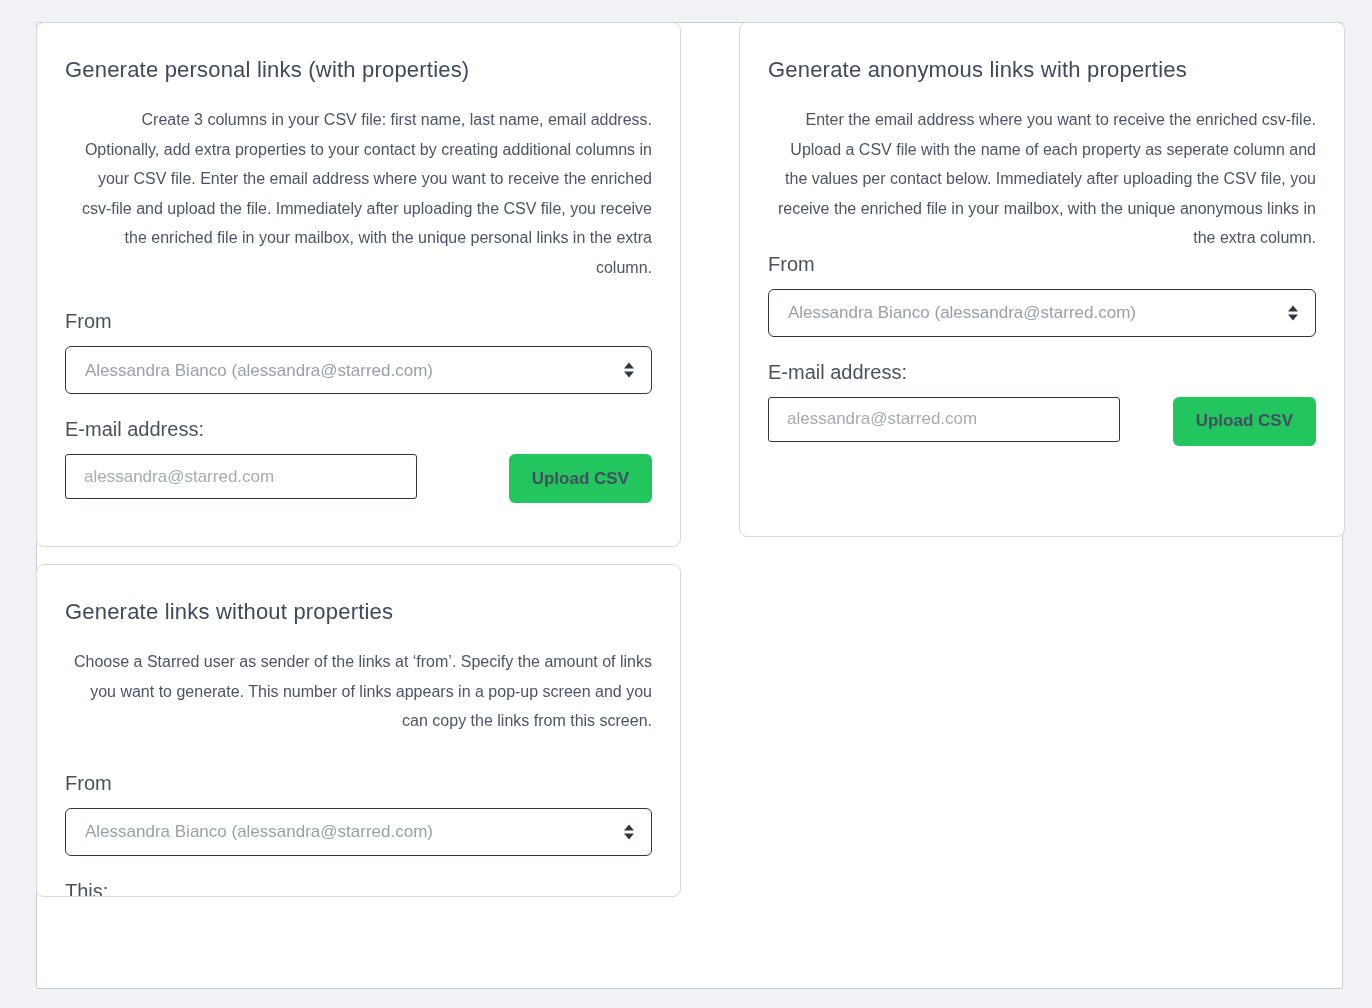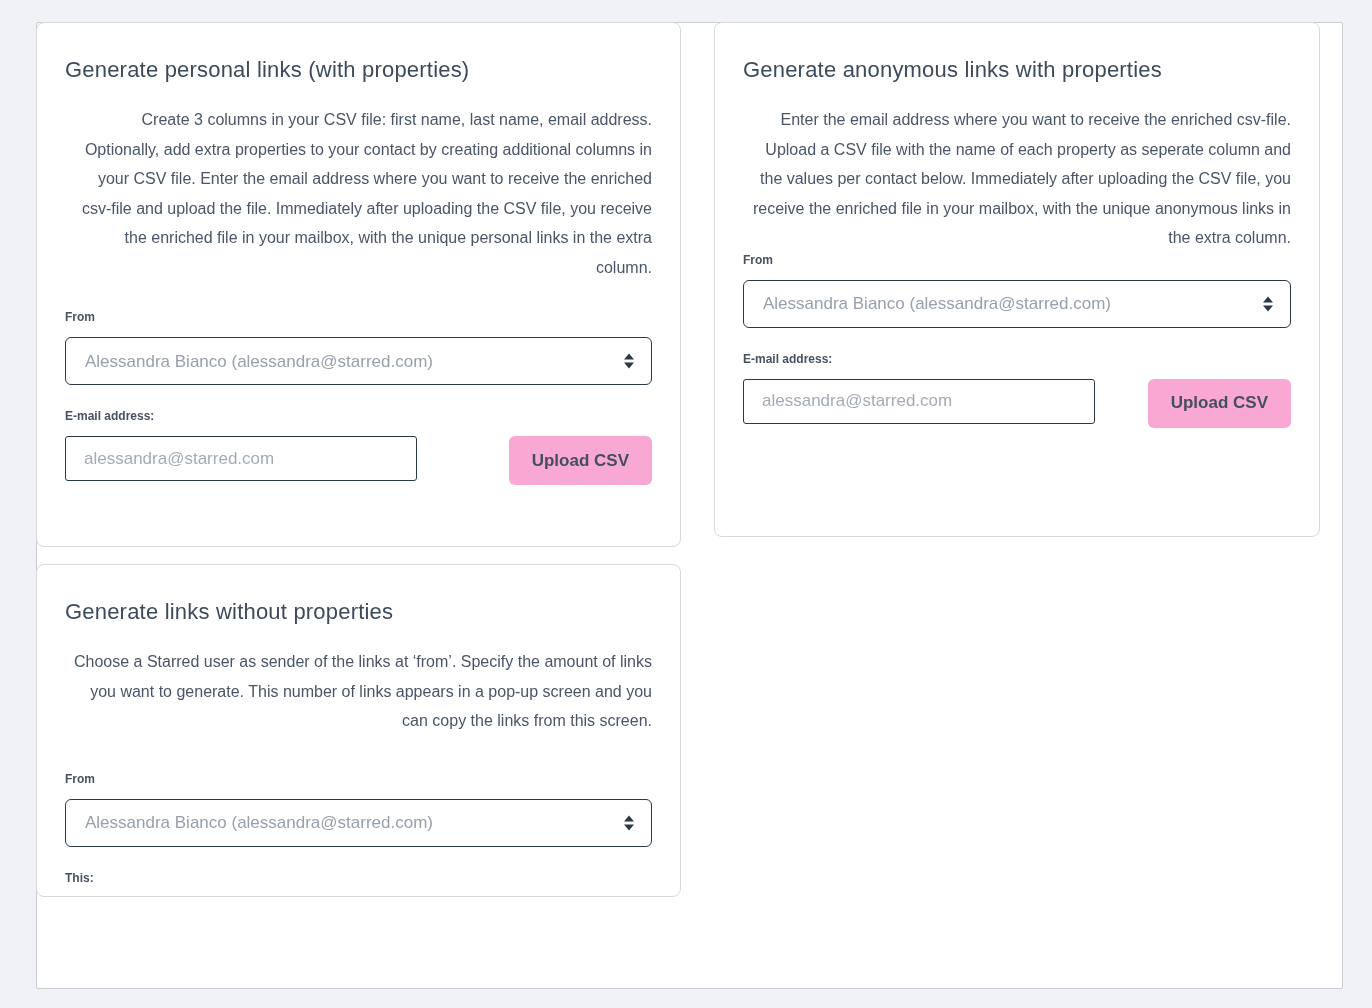--- a/index.html
+++ b/index.html
@@ -20,43 +20,43 @@
   }
   .card {
     position:absolute;
     background:#ffffff;
     border:1px solid #d6d9de;
     border-radius:8px;
     padding:34px 28px 28px 28px;
     overflow:hidden;
   }
   .card-personal  { left:36px;  top:22px;  width:645px; height:525px; }
-  .card-anonymous { left:714px; top:22px;  width:606px; height:515px; }
+  .card-anonymous { left:739px; top:22px;  width:606px; height:515px; }
   .card-without   { left:36px;  top:564px; width:645px; height:333px; }
 
   .card-title {
     font-size:22px;
     font-weight:normal;
     color:#3d4a5c;
     letter-spacing:0.2px;
     margin-bottom:22px;
   }
   .card-desc {
     font-size:16px;
     line-height:29.5px;
     color:#4b5568;
     text-align:right;
   }
   .card-personal  .card-desc { margin-bottom:28px; }
   .card-anonymous .card-desc { }
   .card-without   .card-desc { margin-bottom:36px; }
 
   .form-label {
-    font-size:12px;
-    font-weight:bold;
+    font-size:20px;
+    font-weight:normal;
     color:#48525f;
     margin-bottom:13px;
   }
   .select-wrap {
     position:relative;
     height:48px;
     margin-bottom:24px;
   }
   select.from-select {
     -webkit-appearance:none;
@@ -99,21 +99,21 @@
     padding:0 18px;
     font-family:"Liberation Sans", sans-serif;
     font-size:17px;
     color:#444e5c;
     background:#ffffff;
     outline:none;
   }
   input.text-input::placeholder { color:#a4abb5; opacity:1; }
   .btn {
     border:none;
-    background:#f9a8d4;
+    background:#22c55e;
     border-radius:6px;
     height:49px;
     padding:0 23px;
     font-family:"Liberation Sans", sans-serif;
     font-size:17px;
     font-weight:bold;
     color:#434e5e;
     cursor:pointer;
   }
 </style>

